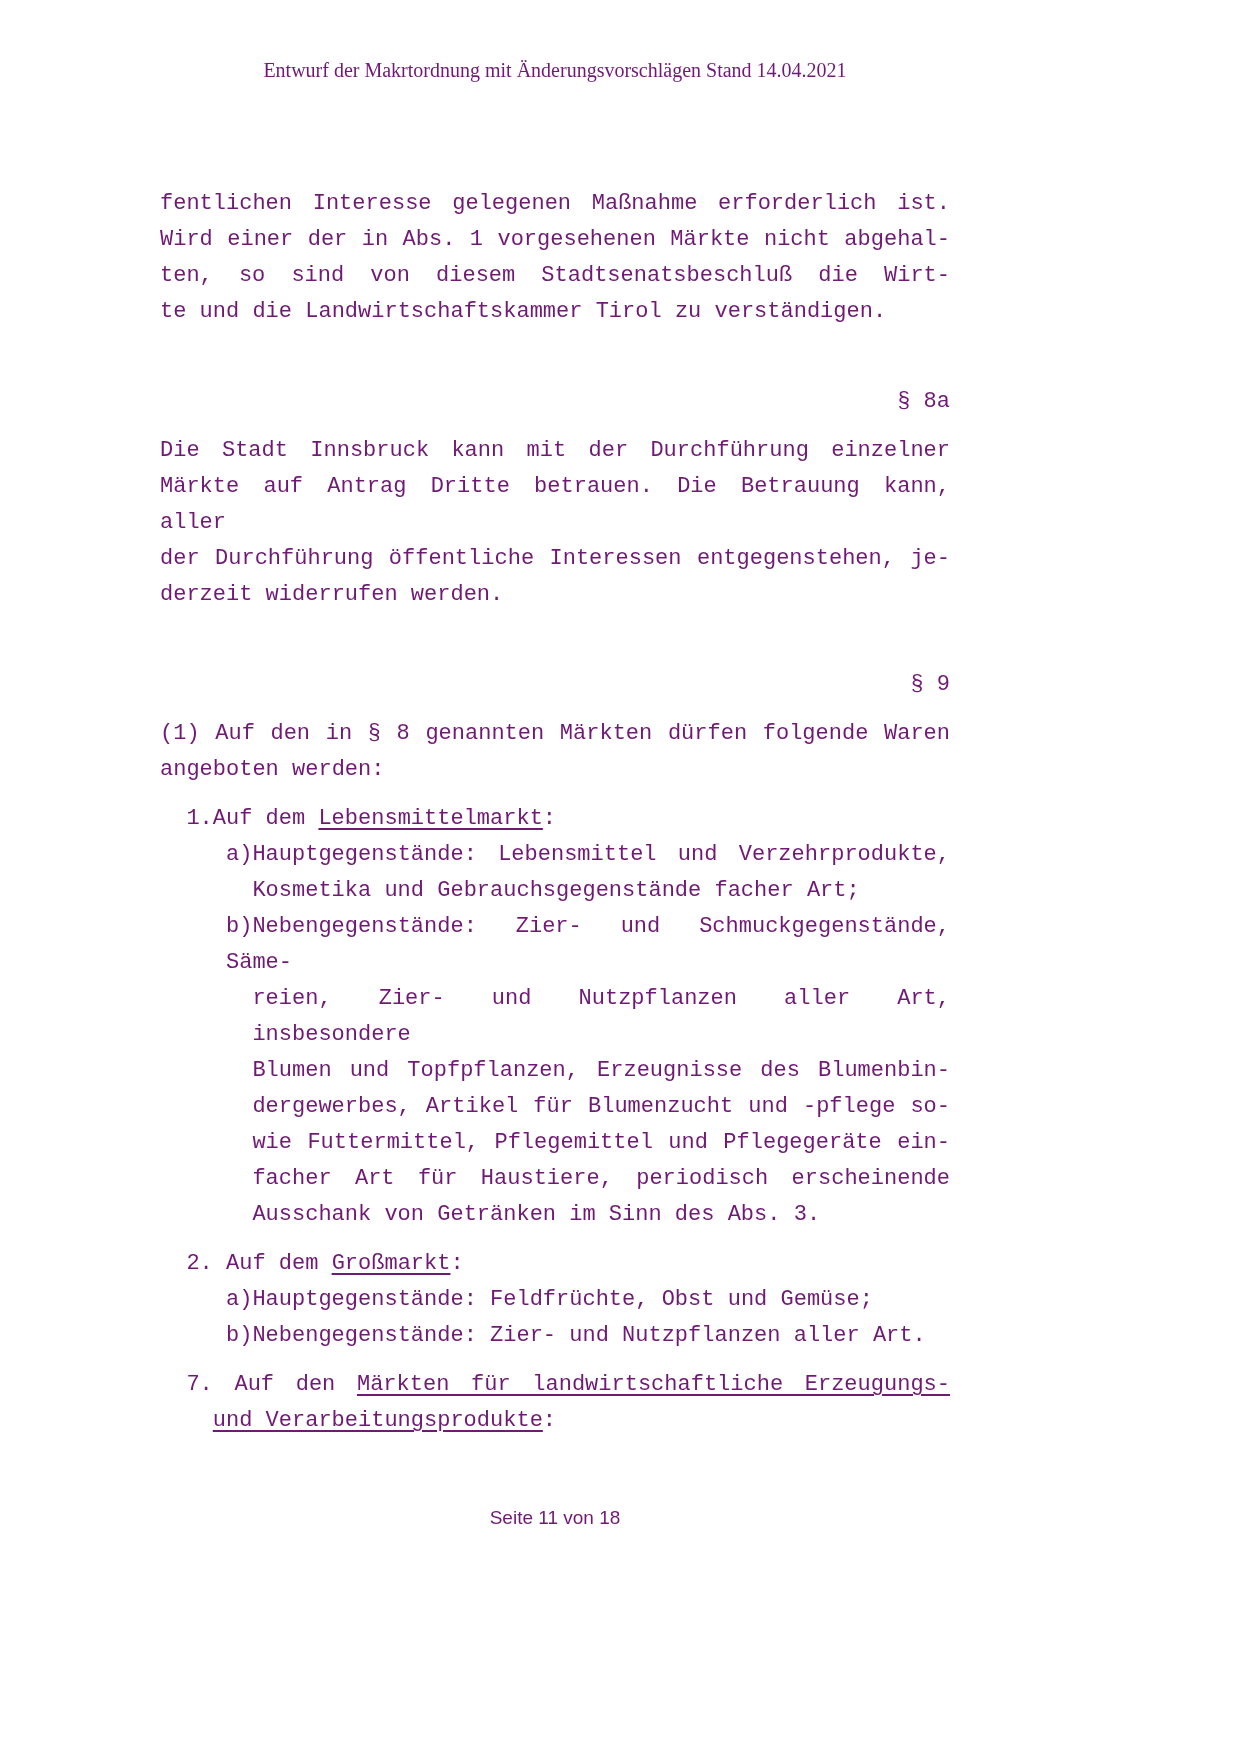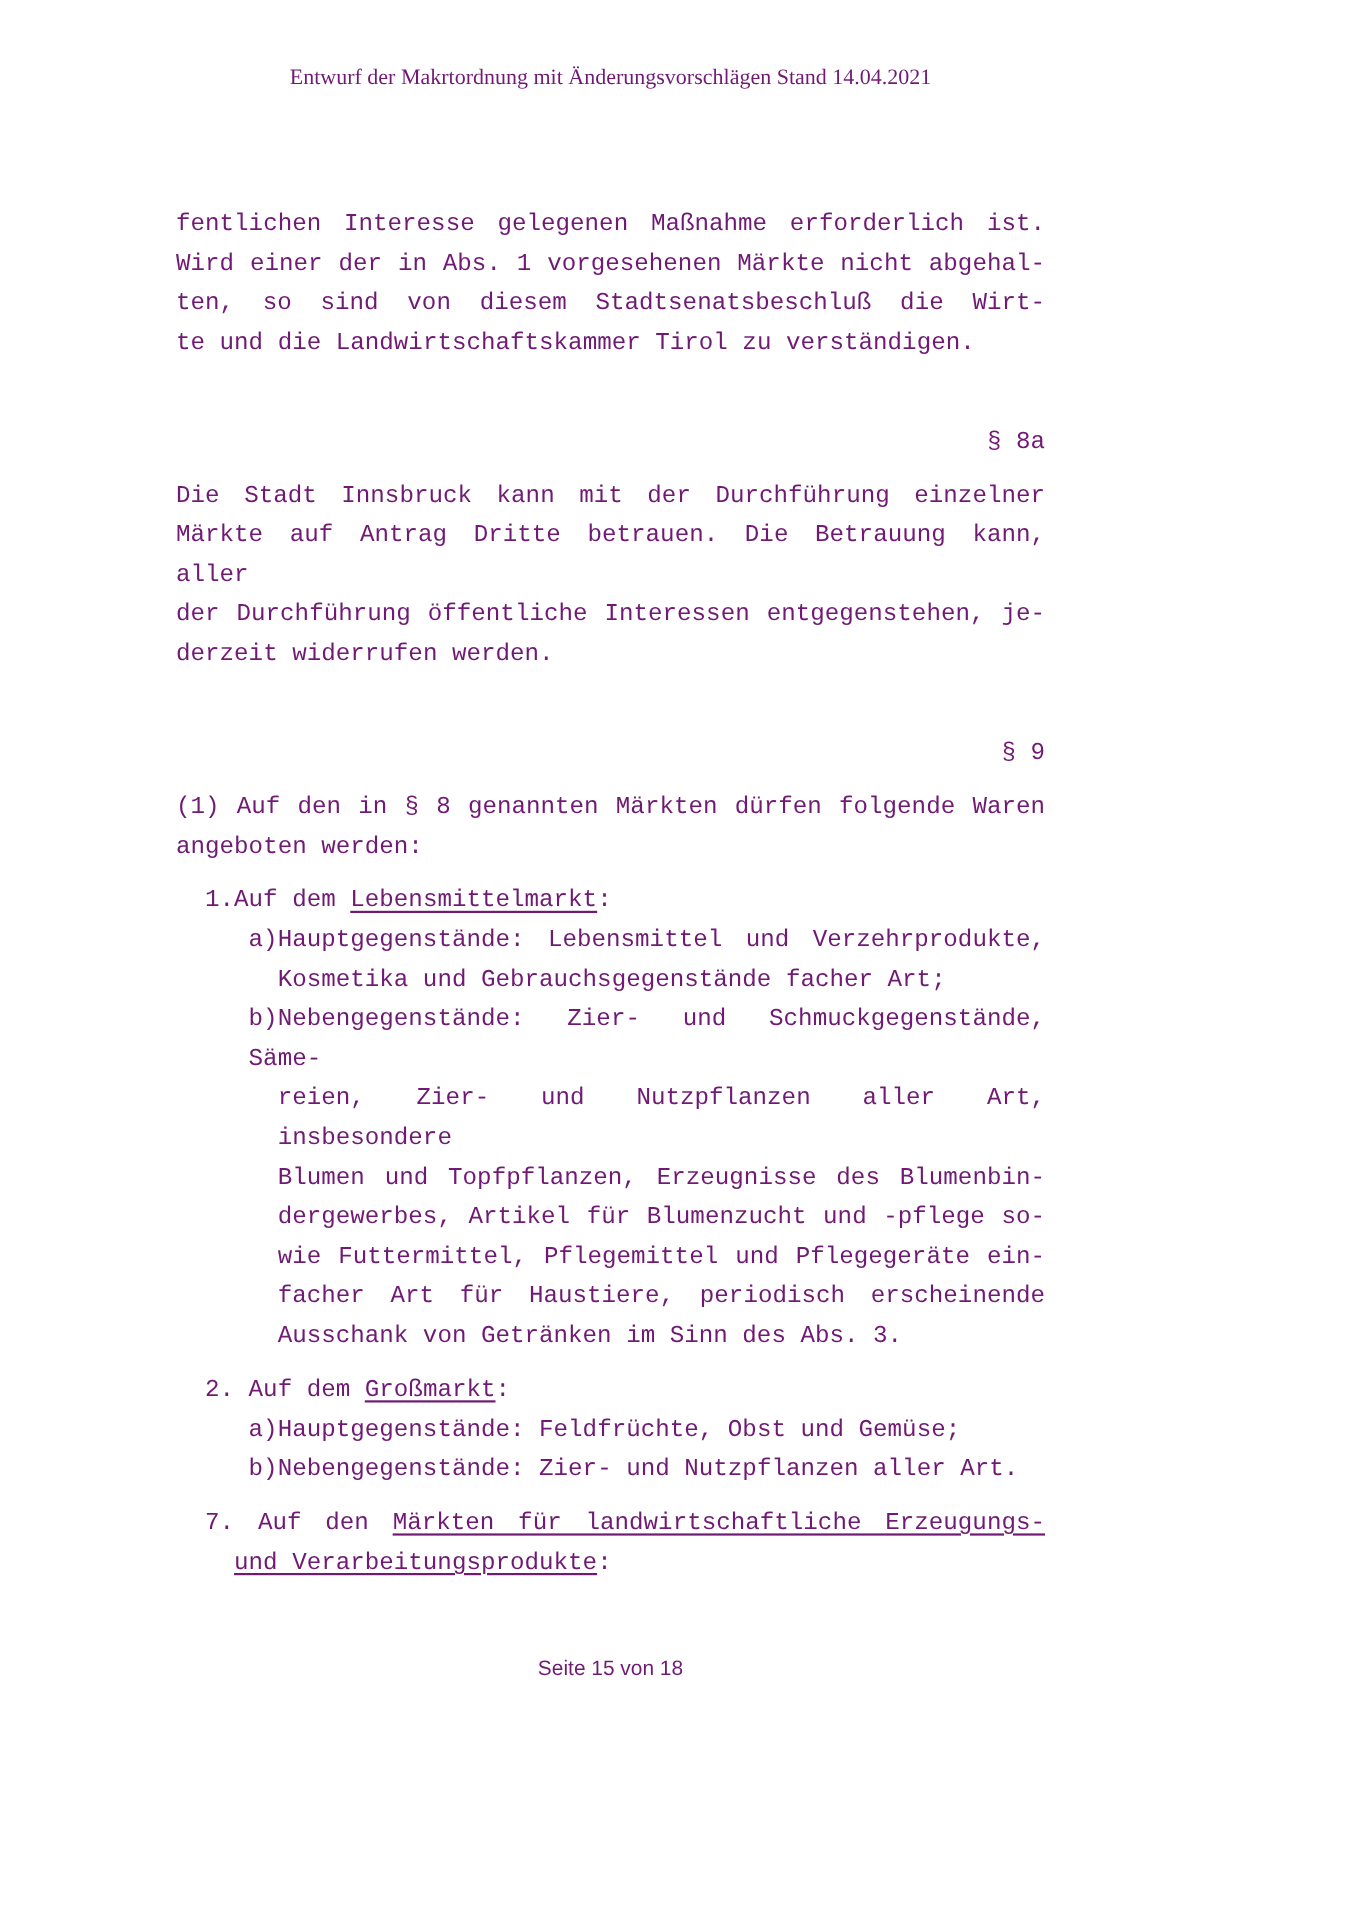--- a/index.html
+++ b/index.html
@@ -119,16 +119,16 @@
     </div>
 
     <div class="item3 gap-sm">
       <span class="line j"><span>7. Auf den </span><span class="u">Märkten für landwirtschaftliche Erzeugungs-</span></span>
       <span class="line cont3"><span class="u">und Verarbeitungsprodukte</span><span>:</span></span>
     </div>
 
   </div>
 
   <div class="footer">
-    <span>Seite 15 von 18</span>
+    <span>Seite 11 von 18</span>
   </div>
 
 </div>
 
 </body></html>

